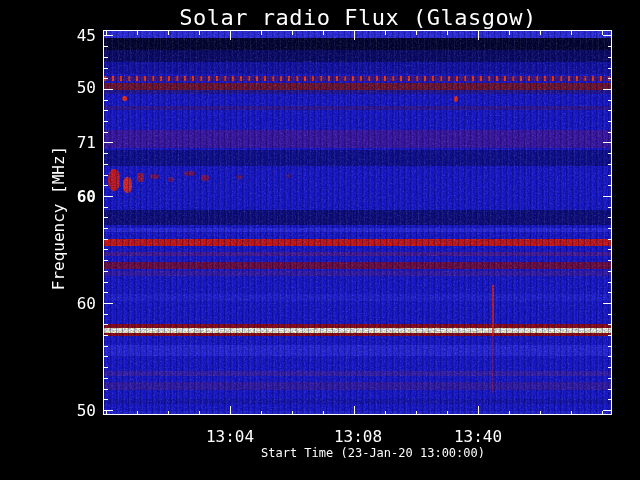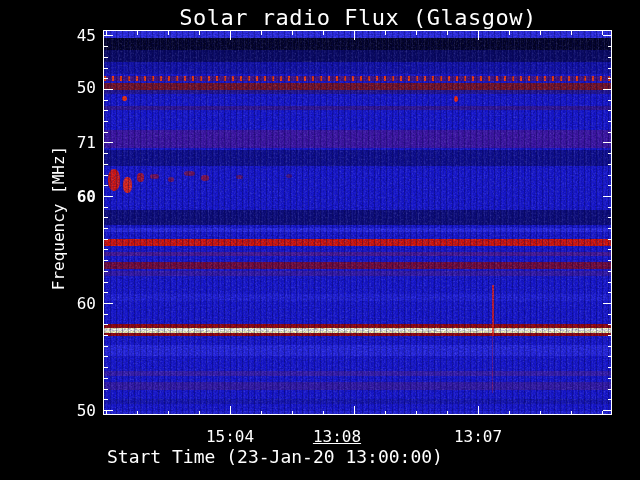--- a/index.html
+++ b/index.html
@@ -2,22 +2,22 @@
 <html><head>
 <meta charset="utf-8">
 <style>
   html,body{margin:0;padding:0;background:#000;}
   #stage{position:relative;width:640px;height:480px;background:#000;overflow:hidden;
          font-family:"DejaVu Sans Mono","Liberation Mono",monospace;color:#fff;}
   .title{position:absolute;left:104px;top:5px;width:508px;text-align:center;
          font-size:22px;letter-spacing:.5px;white-space:nowrap;}
   .ylabel{position:absolute;left:58px;top:218px;transform:translate(-50%,-50%) rotate(-90deg);
           font-size:16px;white-space:nowrap;}
-  .xlabel{position:absolute;left:107px;top:446px;width:508px;
-          font-size:18px;white-space:nowrap;}
+  .xlabel{position:absolute;left:119px;top:446px;width:508px;text-align:center;
+          font-size:12px;white-space:nowrap;}
   .updated{position:absolute;left:2px;top:469px;font-size:9.5px;letter-spacing:0;white-space:pre;}
   #plot{position:absolute;left:104px;top:31px;width:508px;height:384px;background:#1717d2;overflow:hidden;}
   #frame{position:absolute;left:103px;top:30px;width:509px;height:385px;border:1px solid #fff;
          box-sizing:border-box;pointer-events:none;z-index:30;}
   .band,.blob,.vstreak,.dotrow{position:absolute;left:0;width:100%;}
   .blob{border-radius:45%;}
   .vstreak{width:2px;}
   .dotrow{background-image:repeating-linear-gradient(90deg,#ff3c00 0 2.5px,rgba(150,12,0,.38) 2.5px 8px);}
   #noise,#striations{position:absolute;left:0;top:0;width:100%;height:100%;pointer-events:none;}
   #striations{background-image:repeating-linear-gradient(90deg,rgba(4,4,70,.30) 0 1px,transparent 1px 2px,
@@ -193,23 +193,23 @@
         <div class="tick" style="left: 504px; top: 358px; width: 4px; height: 1px;"></div>
         <div class="tick" style="left: 0px; top: 368px; width: 4px; height: 1px;"></div>
         <div class="tick" style="left: 504px; top: 368px; width: 4px; height: 1px;"></div>
         <div class="tick" style="left: 0px; top: 379px; width: 9px; height: 1px;"></div>
         <div class="tick" style="left: 499px; top: 379px; width: 9px; height: 1px;"></div>
       </div>
   </div>
 
   <div id="frame"></div>
   <div id="ticklabels">
-      <div class="xlab" style="left: 195px;">15:04</div>
-      <div class="xlab" style="left: 302px; text-decoration: underline;">13:08</div>
-      <div class="xlab" style="left: 443px;">13:07</div>
+      <div class="xlab" style="left: 195px;">13:04</div>
+      <div class="xlab" style="left: 323px;">13:08</div>
+      <div class="xlab" style="left: 443px;">13:40</div>
       <div class="ylab" style="top: 26.494px;">45</div>
       <div class="ylab" style="top: 78px;">50</div>
       <div class="ylab" style="top: 133.494px;">71</div>
       <div class="ylab" style="top: 186.994px; font-weight: bold;">60</div>
       <div class="ylab" style="top: 293.994px;">60</div>
       <div class="ylab" style="top: 400.994px;">50</div>
     </div>
 
   <div class="xlabel">Start Time (23-Jan-20 13:00:00)</div>
 </div>

